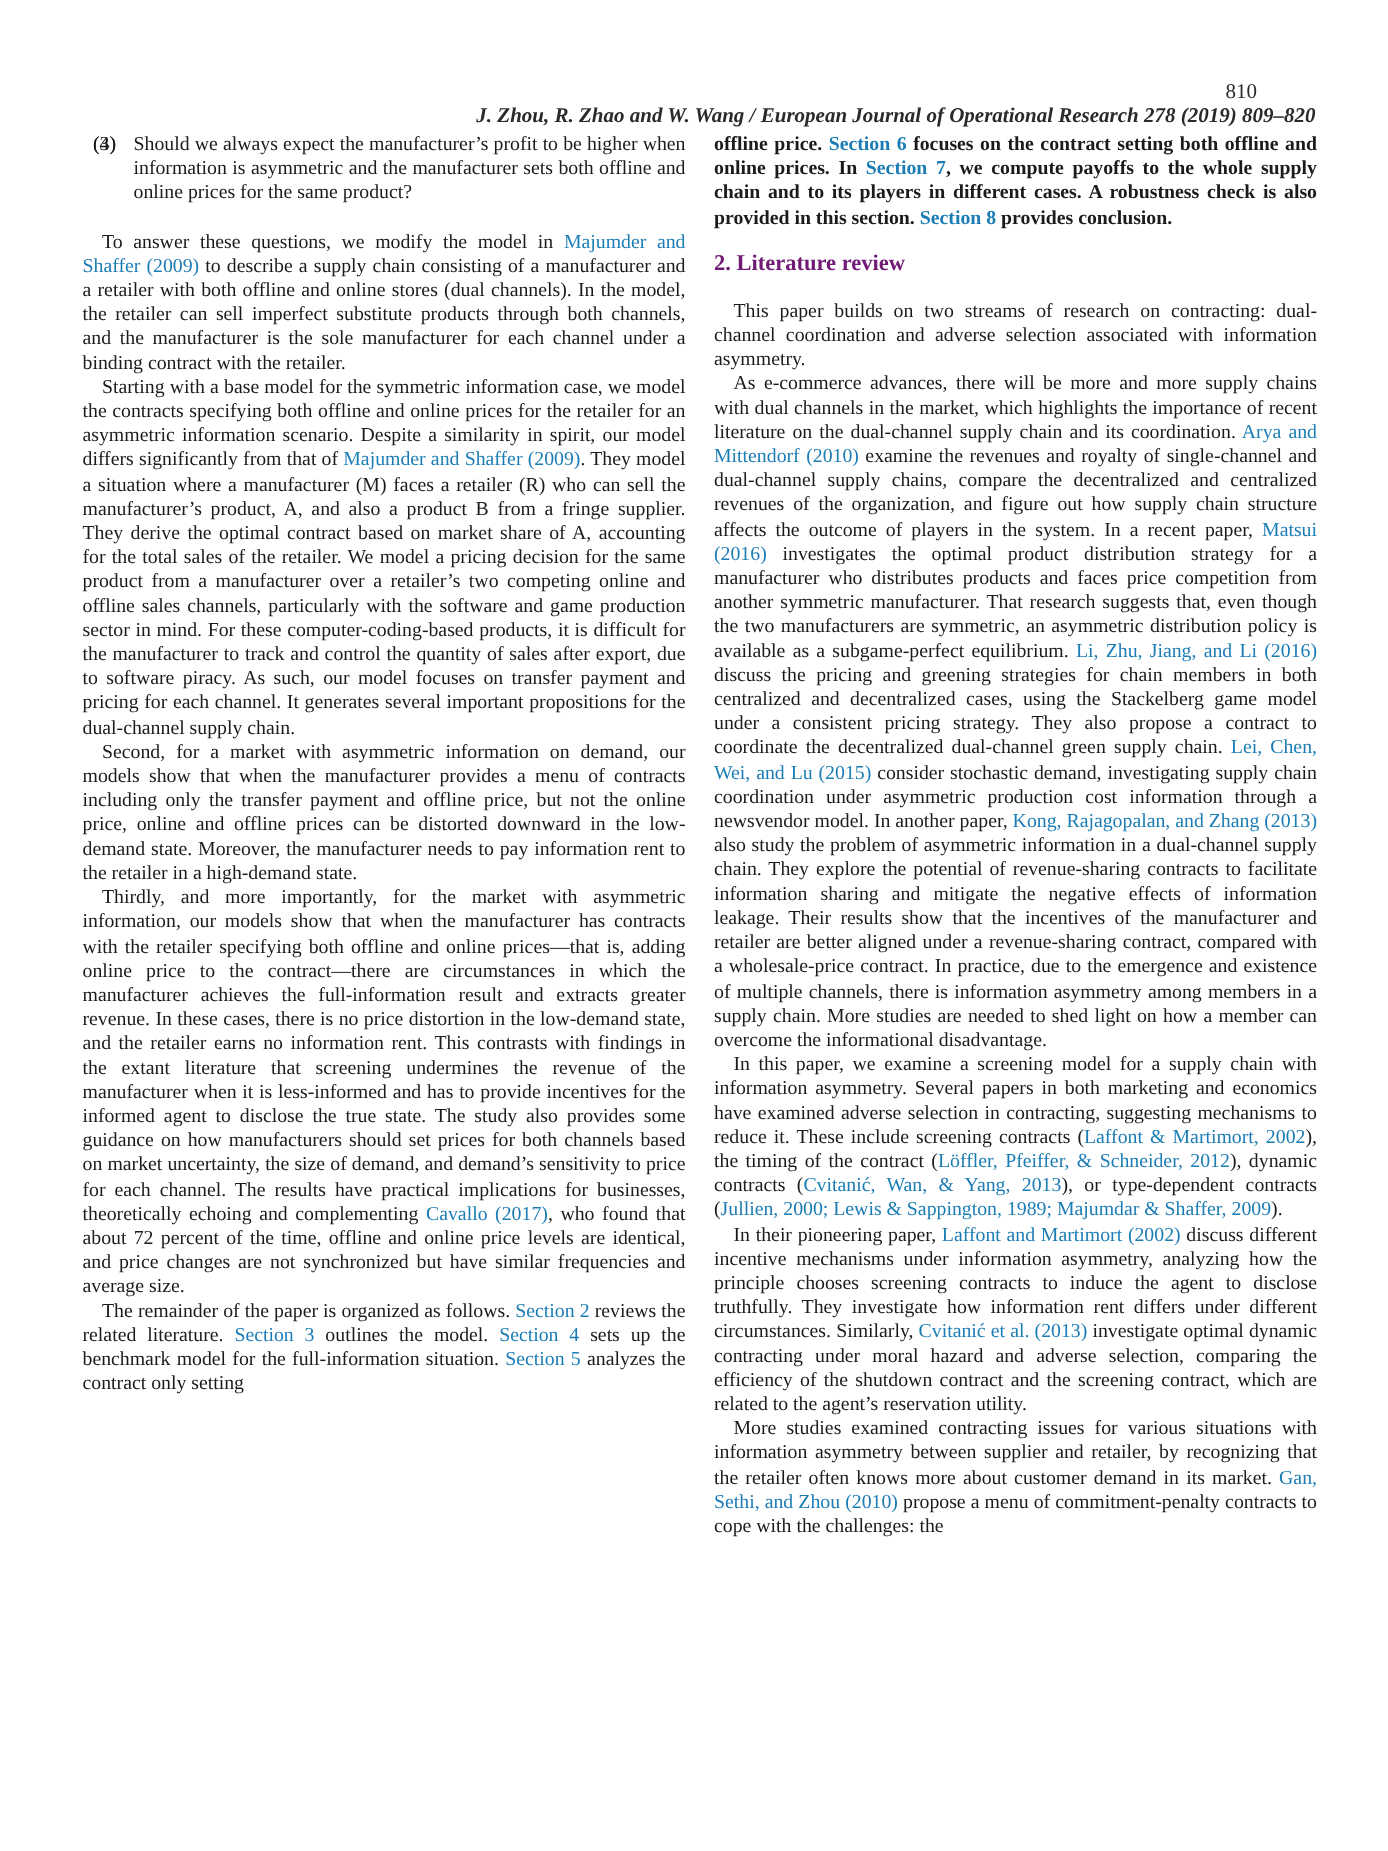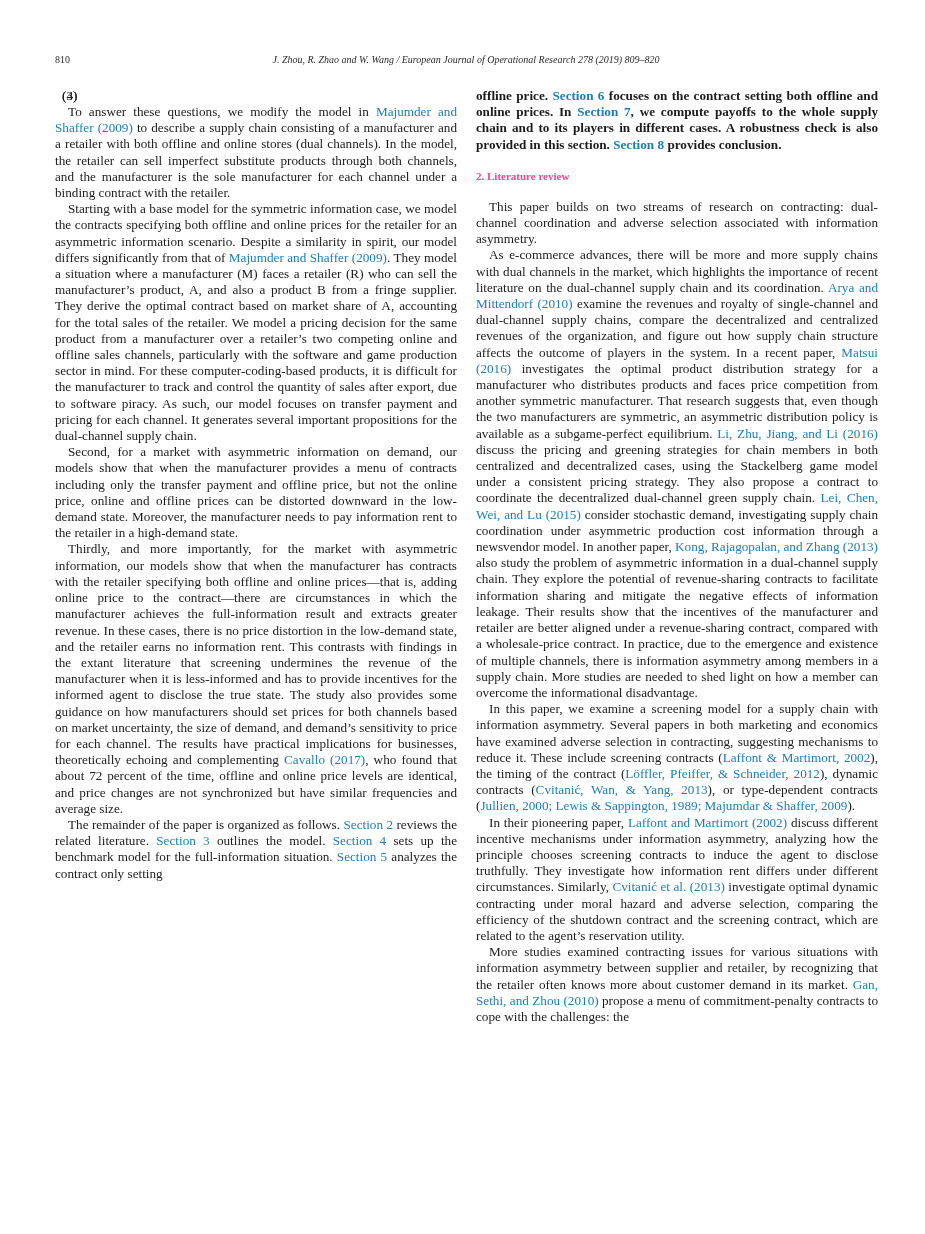--- a/index.html
+++ b/index.html
@@ -8,43 +8,43 @@
     position:relative;
     width:925px; height:1234px;
     background:#ffffff;
     font-family:"Liberation Serif", serif;
     color:#1b1b1b;
     overflow:hidden;
   }
   .page-header {
     position:absolute; top:54px; left:55px; right:48px;
     display:flex; align-items:flex-end;
-    font-size:10px; color:#2a2a2a;
+    font-size:14px; color:#2a2a2a;flex-direction:column;
   }
   .page-number { width:60px; font-style:normal; }
-  .running-head { flex:1; text-align:center; font-style:italic; }
+  .running-head { flex:1; text-align:center; font-style:italic;font-weight:bold; }
   .content {
     position:absolute; top:88px; left:55px; right:46px;
     display:flex; gap:19px;
   }
   .col {
     width:402px;
     font-size:13.2px;
     line-height:16.2px;
     text-align:justify;
     color:#1b1b1b;
   }
   .num-list { margin:0 0 16px 0; }
   .num-list-item { position:relative; padding-left:34px; }
   .num-list-item .marker { position:absolute; left:7px; top:0; }
   p.para { text-indent:13px; }
   p.para.noindent { text-indent:0;font-weight:bold; }
   h2.section-heading {
-    font-size:11px; line-height:16px;
-    font-weight:bold; color:#ec4899;
+    font-size:15px; line-height:16px;
+    font-weight:bold; color:#701a75;
     margin:15px 0 15px 0;
     text-align:left;
   }
   .cite-link { cursor:pointer; }
 </style>
 </head>
 <body>
 
 <div class="page">
 
@@ -56,20 +56,21 @@
 
   <div class="content">
 
     <div class="col">
       <div class="num-list">
         <div class="num-list-item">
           <span class="marker">(3)</span>
         </div>
         <div class="num-list-item">
           <span class="marker">(4)</span>
+          <span>Should we always expect the manufacturer’s profit to be higher when information is asymmetric and the manufacturer sets both offline and online prices for the same product?</span>
         </div>
       </div>
       <p class="para"><span>To answer these questions, we modify the model in </span><span class="cite-link" style="color: rgb(28, 125, 181);">Majumder and Shaffer (2009)</span><span> to describe a supply chain consisting of a manufacturer and a retailer with both offline and online stores (dual channels). In the model, the retailer can sell imperfect substitute products through both channels, and the manufacturer is the sole manufacturer for each channel under a binding contract with the retailer.</span></p>
       <p class="para"><span>Starting with a base model for the symmetric information case, we model the contracts specifying both offline and online prices for the retailer for an asymmetric information scenario. Despite a similarity in spirit, our model differs significantly from that of </span><span class="cite-link" style="color: rgb(28, 125, 181);">Majumder and Shaffer (2009)</span><span>. They model a situation where a manufacturer (M) faces a retailer (R) who can sell the manufacturer’s product, A, and also a product B from a fringe supplier. They derive the optimal contract based on market share of A, accounting for the total sales of the retailer. We model a pricing decision for the same product from a manufacturer over a retailer’s two competing online and offline sales channels, particularly with the software and game production sector in mind. For these computer-coding-based products, it is difficult for the manufacturer to track and control the quantity of sales after export, due to software piracy. As such, our model focuses on transfer payment and pricing for each channel. It generates several important propositions for the dual-channel supply chain.</span></p>
       <p class="para"><span>Second, for a market with asymmetric information on demand, our models show that when the manufacturer provides a menu of contracts including only the transfer payment and offline price, but not the online price, online and offline prices can be distorted downward in the low-demand state. Moreover, the manufacturer needs to pay information rent to the retailer in a high-demand state.</span></p>
       <p class="para"><span>Thirdly, and more importantly, for the market with asymmetric information, our models show that when the manufacturer has contracts with the retailer specifying both offline and online prices—that is, adding online price to the contract—there are circumstances in which the manufacturer achieves the full-information result and extracts greater revenue. In these cases, there is no price distortion in the low-demand state, and the retailer earns no information rent. This contrasts with findings in the extant literature that screening undermines the revenue of the manufacturer when it is less-informed and has to provide incentives for the informed agent to disclose the true state. The study also provides some guidance on how manufacturers should set prices for both channels based on market uncertainty, the size of demand, and demand’s sensitivity to price for each channel. The results have practical implications for businesses, theoretically echoing and complementing </span><span class="cite-link" style="color: rgb(28, 125, 181);">Cavallo (2017)</span><span>, who found that about 72 percent of the time, offline and online price levels are identical, and price changes are not synchronized but have similar frequencies and average size.</span></p>
       <p class="para"><span>The remainder of the paper is organized as follows. </span><span class="cite-link" style="color: rgb(28, 125, 181);">Section 2</span><span> reviews the related literature. </span><span class="cite-link" style="color: rgb(28, 125, 181);">Section 3</span><span> outlines the model. </span><span class="cite-link" style="color: rgb(28, 125, 181);">Section 4</span><span> sets up the benchmark model for the full-information situation. </span><span class="cite-link" style="color: rgb(28, 125, 181);">Section 5</span><span> analyzes the contract only setting</span></p>
     </div>
 
     <div class="col">

